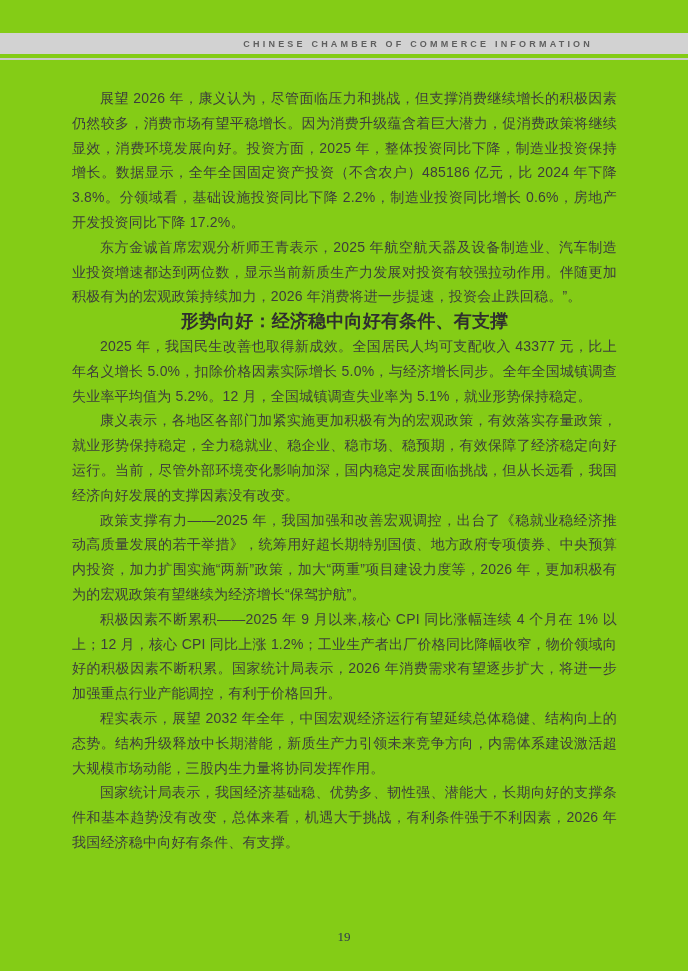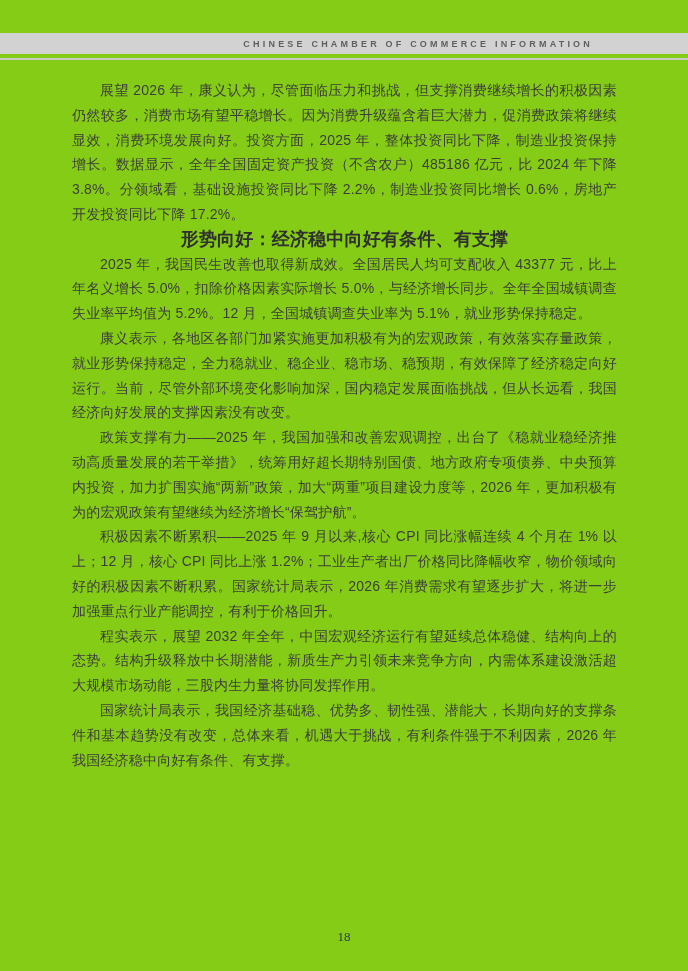--- a/index.html
+++ b/index.html
@@ -35,21 +35,21 @@
   .header-rule {
     position: absolute;
     top: 58px;
     left: 0;
     width: 688px;
     height: 2px;
     background: #c9c9c9;
   }
   .content {
     position: absolute;
-    top: 78px;
+    top: 86px;
     left: 72px;
     width: 545px;
     color: #3d3d3d;
     font-size: 14px;
     line-height: 24.8px;
     text-align: justify;
     text-justify: inter-character;
     letter-spacing: 0.2px;
   }
   .content p {
@@ -90,29 +90,30 @@
 
 <div class="page">
 
   <div class="header-banner">
     <span class="banner-text">CHINESE CHAMBER OF COMMERCE INFORMATION</span>
   </div>
   <div class="header-rule"></div>
 
   <main class="content">
     <p>展望 2026 年，康义认为，尽管面临压力和挑战，但支撑消费继续增长的积极因素仍然较多，消费市场有望平稳增长。因为消费升级蕴含着巨大潜力，促消费政策将继续显效，消费环境发展向好。投资方面，2025 年，整体投资同比下降，制造业投资保持增长。数据显示，全年全国固定资产投资（不含农户）485186 亿元，比 2024 年下降 3.8%。分领域看，基础设施投资同比下降 2.2%，制造业投资同比增长 0.6%，房地产开发投资同比下降 17.2%。</p>
+    <p>东方金诚首席宏观分析师王青表示，2025 年航空航天器及设备制造业、汽车制造业投资增速都达到两位数，显示当前新质生产力发展对投资有较强拉动作用。伴随更加积极有为的宏观政策持续加力，2026 年消费将进一步提速，投资会止跌回稳。”。</p>
 
     <h2 class="section-heading">形势向好：经济稳中向好有条件、有支撑</h2>
 
     <p>2025 年，我国民生改善也取得新成效。全国居民人均可支配收入 43377 元，比上年名义增长 5.0%，扣除价格因素实际增长 5.0%，与经济增长同步。全年全国城镇调查失业率平均值为 5.2%。12 月，全国城镇调查失业率为 5.1%，就业形势保持稳定。</p>
     <p>康义表示，各地区各部门加紧实施更加积极有为的宏观政策，有效落实存量政策，就业形势保持稳定，全力稳就业、稳企业、稳市场、稳预期，有效保障了经济稳定向好运行。当前，尽管外部环境变化影响加深，国内稳定发展面临挑战，但从长远看，我国经济向好发展的支撑因素没有改变。</p>
     <p>政策支撑有力——2025 年，我国加强和改善宏观调控，出台了《稳就业稳经济推动高质量发展的若干举措》，统筹用好超长期特别国债、地方政府专项债券、中央预算内投资，加力扩围实施“两新”政策，加大“两重”项目建设力度等，2026 年，更加积极有为的宏观政策有望继续为经济增长“保驾护航”。</p>
     <p>积极因素不断累积——2025 年 9 月以来,核心 CPI 同比涨幅连续 4 个月在 1% 以上；12 月，核心 CPI 同比上涨 1.2%；工业生产者出厂价格同比降幅收窄，物价领域向好的积极因素不断积累。国家统计局表示，2026 年消费需求有望逐步扩大，将进一步加强重点行业产能调控，有利于价格回升。</p>
     <p>程实表示，展望 2032 年全年，中国宏观经济运行有望延续总体稳健、结构向上的态势。结构升级释放中长期潜能，新质生产力引领未来竞争方向，内需体系建设激活超大规模市场动能，三股内生力量将协同发挥作用。</p>
 
     <p class="last-para"><span>国家统计局表示，我国经济基础稳、优势多、韧性强、潜能大，长期向好的支撑条件和基本趋势没有改变，总体来看，机遇大于挑战，有利条件强于不利因素，2026 年我国经济稳中向好有条件、有支撑。</span></p>
   </main>
 
   <div class="footer">
-    <span class="page-number">18</span>
+    <span class="page-number">19</span>
   </div>
 
 </div>
 
 </body></html>

